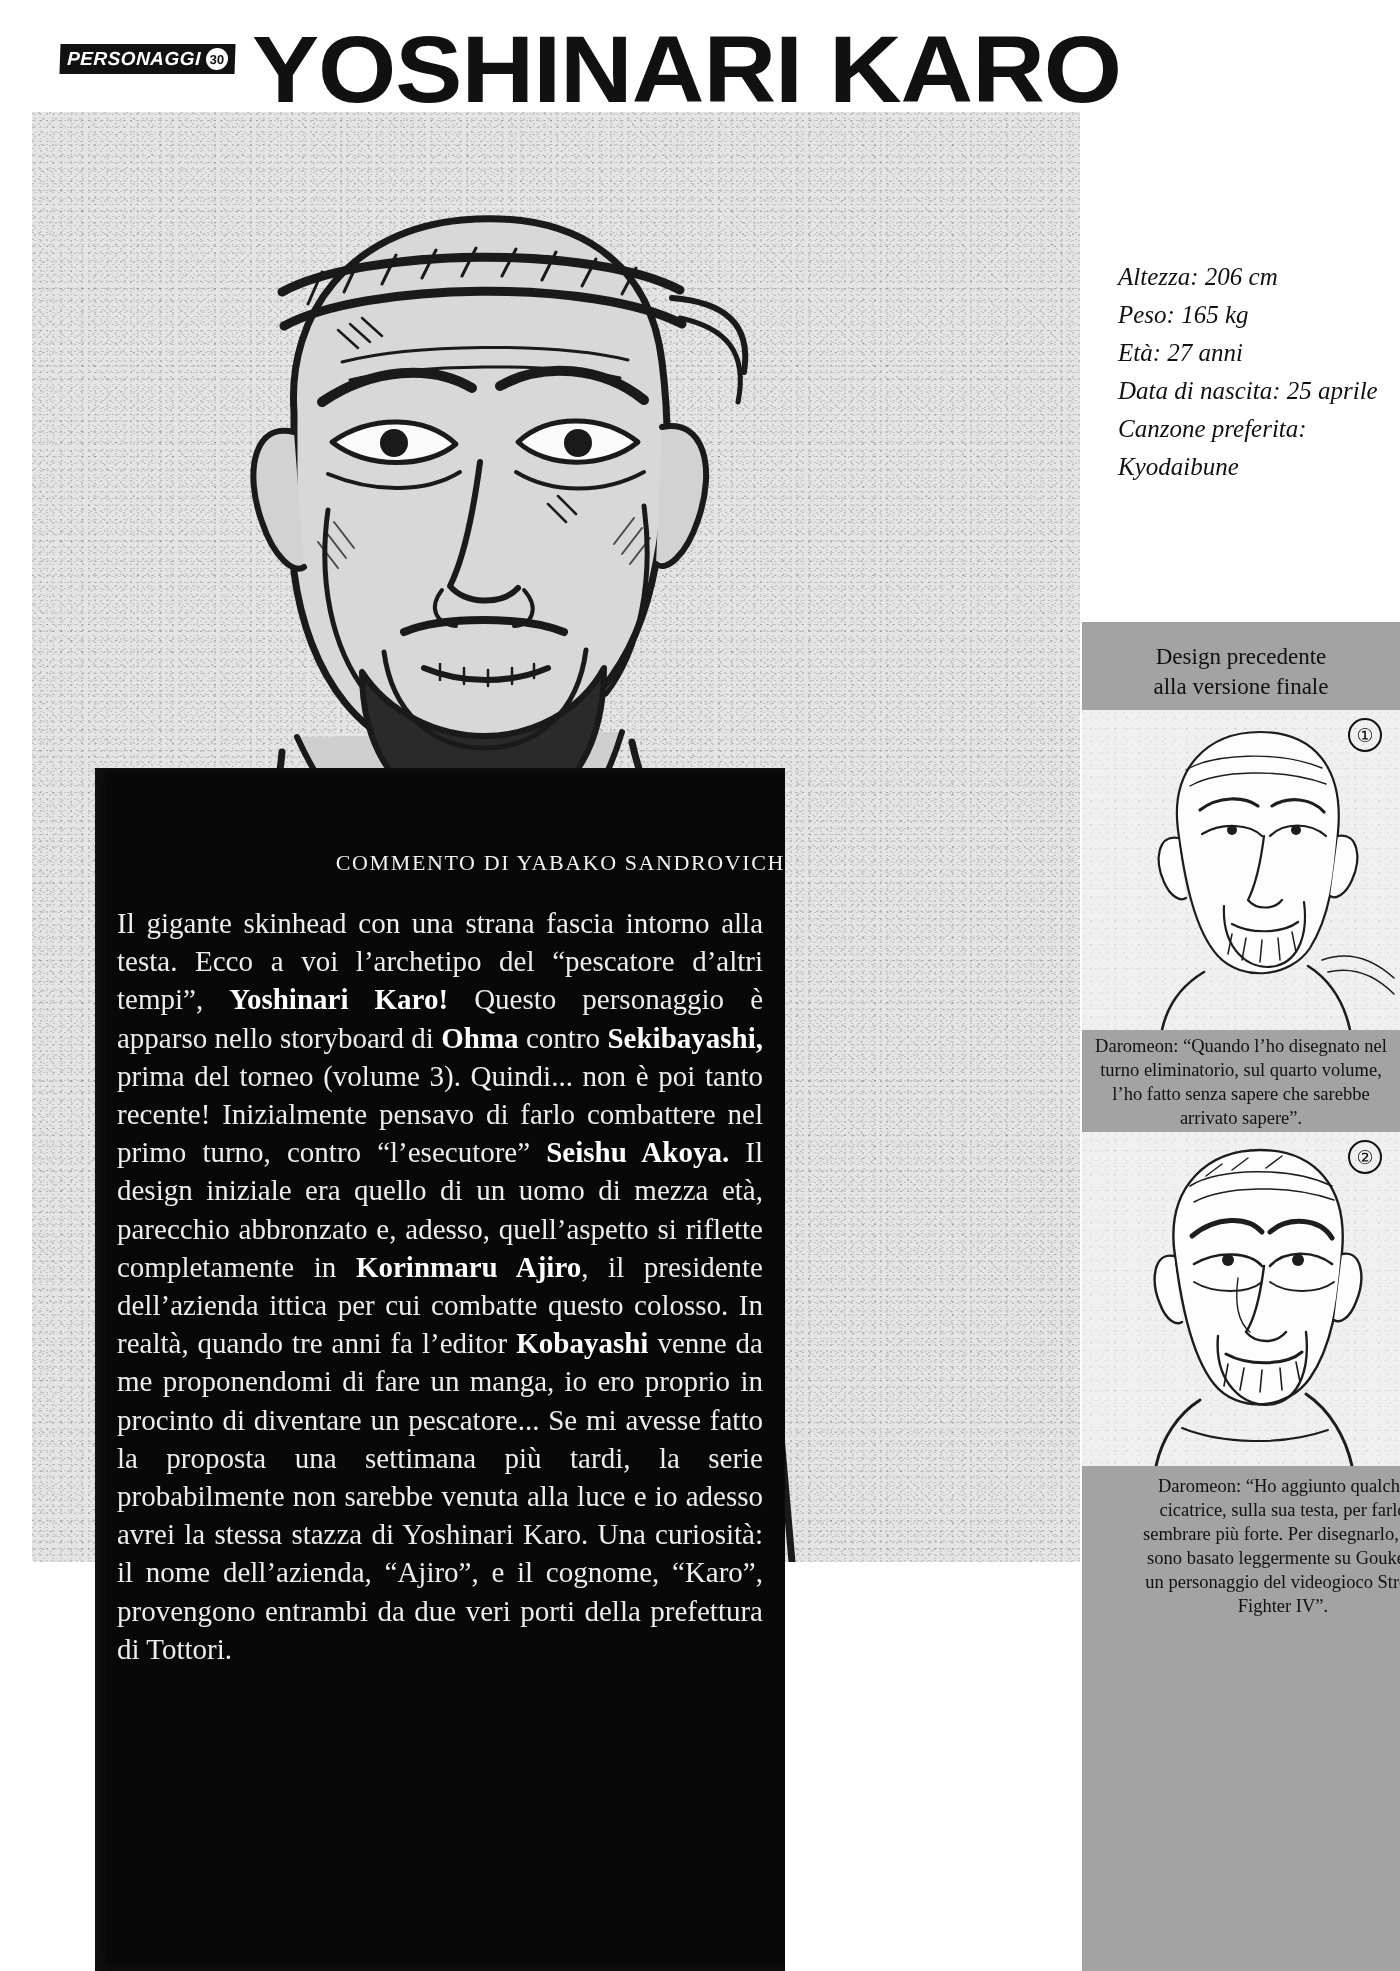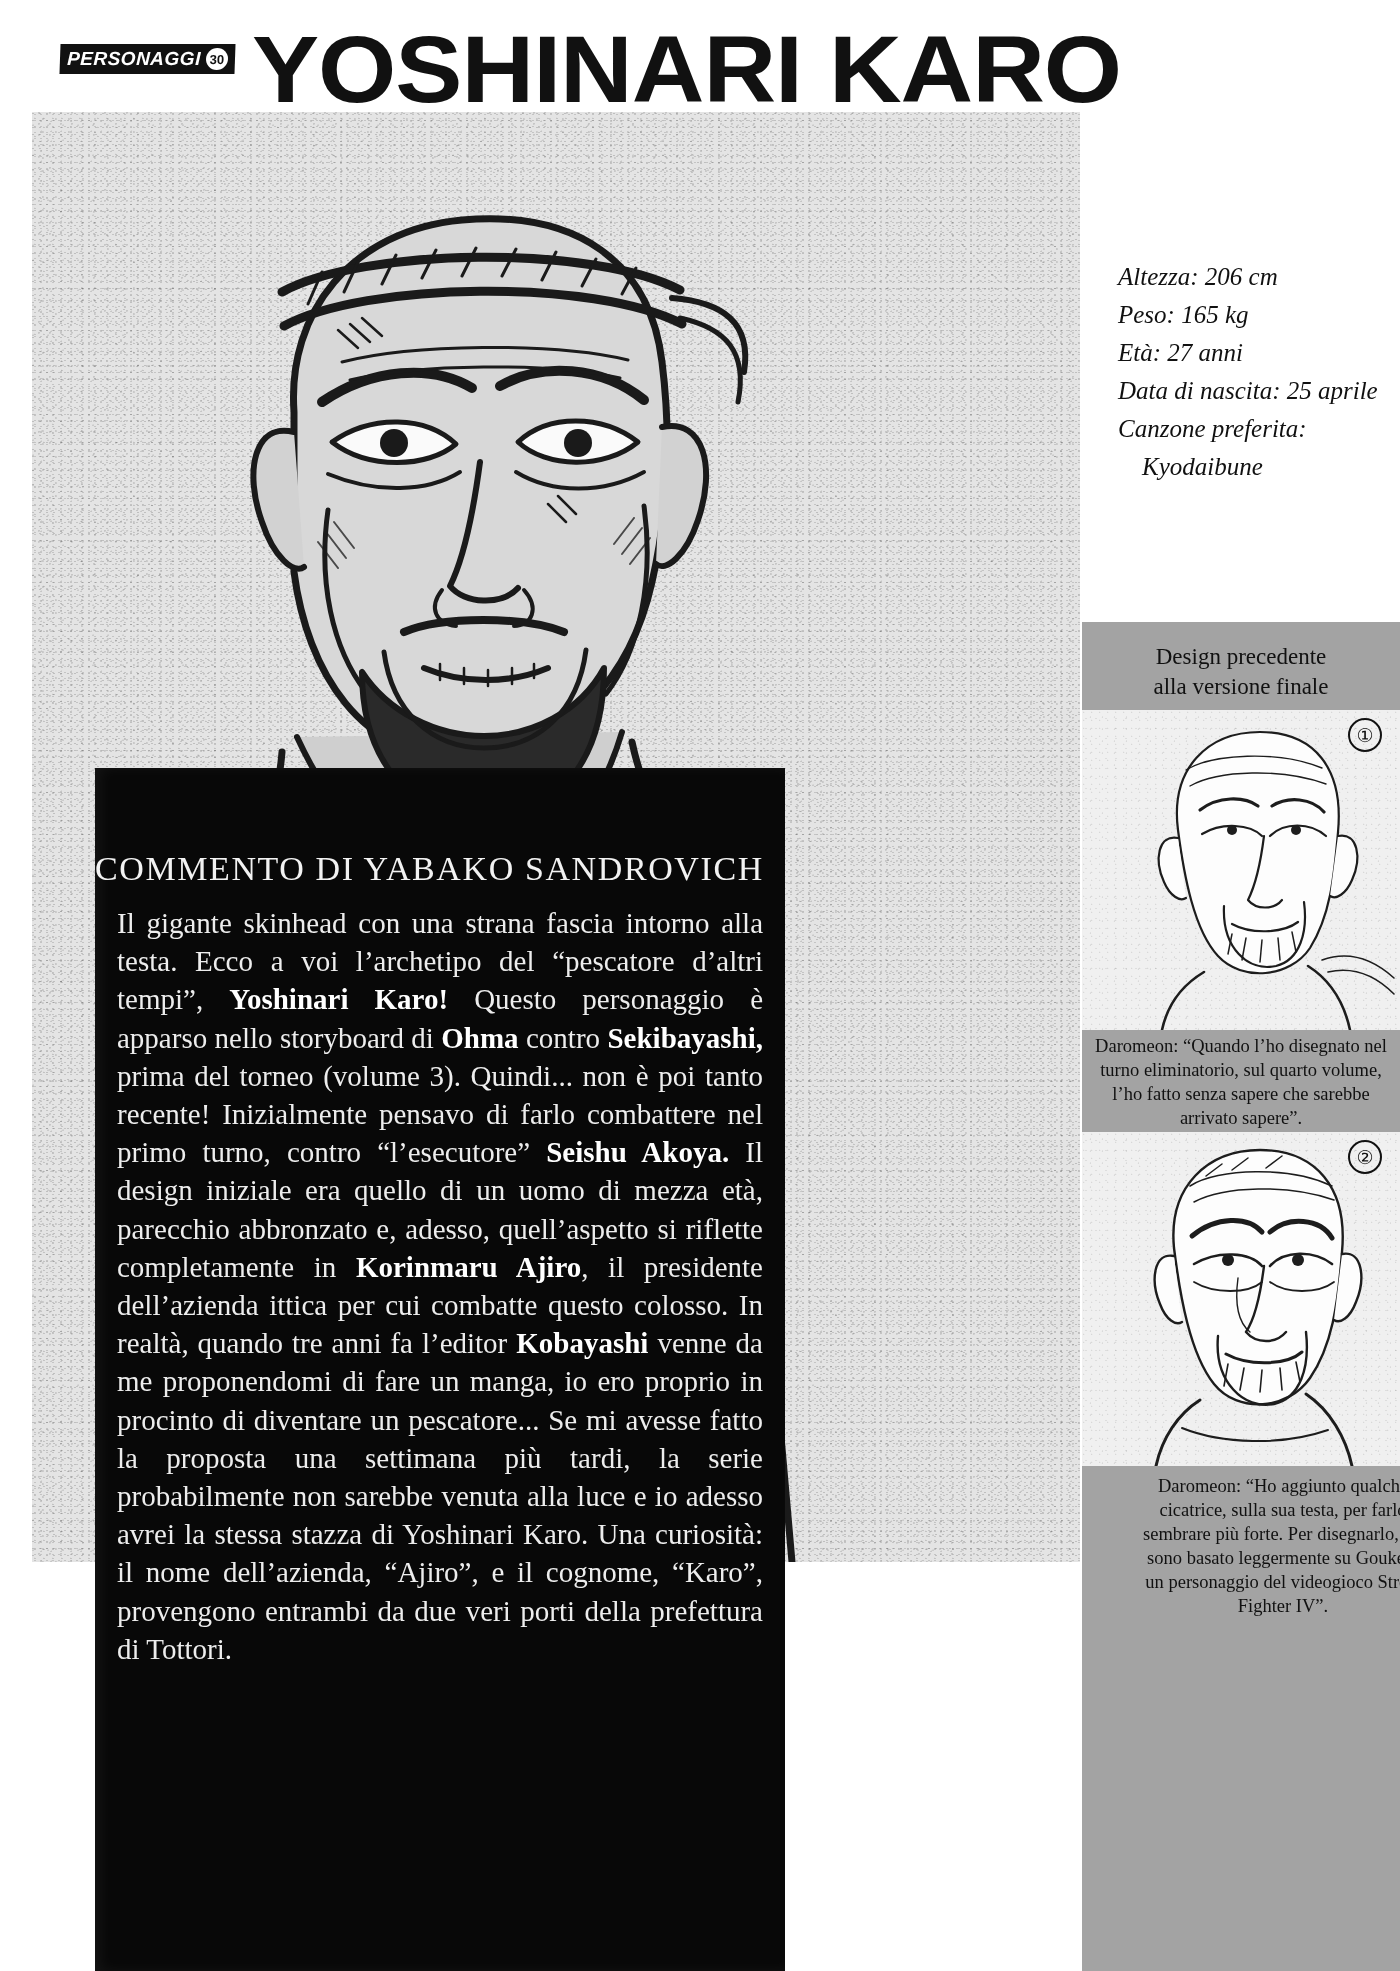--- a/index.html
+++ b/index.html
@@ -58,21 +58,21 @@
   
   #art-panel{position:absolute;left:32px;top:112px;width:1048px;height:1450px;overflow:hidden;}
   #art-svg{position:absolute;left:0;top:0;width:1048px;height:1450px;}
 
   
   #stats{
     position:absolute;left:1082px;top:110px;width:318px;height:512px;background:#fff;
   }
   #stats-inner{padding:148px 0 0 36px;font-size:25px;line-height:38px;}
   #stats-inner .row{white-space:pre-wrap;font-style:italic;}
-  #stats-inner .song{font-style:italic;margin-left:24px;}
+  #stats-inner .song{font-style:italic;}
 
   
   #sketch-col{position:absolute;left:1082px;top:622px;width:318px;height:1349px;background:#a3a3a3;}
   #dp-title{
     position:absolute;left:0;top:20px;width:318px;text-align:center;
     font-size:23px;line-height:30px;color:#111;
   }
   .sketch-box{position:absolute;left:0;width:318px;overflow:hidden;}
   #sk1{top:88px;height:320px;}
   #sk2{top:510px;height:334px;}
@@ -89,22 +89,22 @@
   }
   #cap1{top:412px;}
   #cap2{top:852px;margin-left:42px;}
 
   
   #comment{
     position:absolute;left:95px;top:768px;width:690px;height:1203px;background:#080808;
     box-shadow:inset 6px 0 14px rgba(255,255,255,.05);
   }
   #comment-title{
-    position:absolute;left:0;top:82px;width:690px;text-align:left;color:#f2f2f2;
-    font-size:34px;letter-spacing:1.6px;
+    position:absolute;left:0;top:82px;width:690px;text-align:right;color:#f2f2f2;
+    font-size:22px;letter-spacing:1.6px;
   }
   #comment-body{
     position:absolute;left:22px;top:136px;width:646px;color:#ededed;
     font-size:29px;line-height:38.2px;text-align:justify;text-justify:inter-word;
     hyphens:manual;
   }
   #comment-body b{font-weight:700;color:#fff;}
 </style>
 </head>
 <body>

